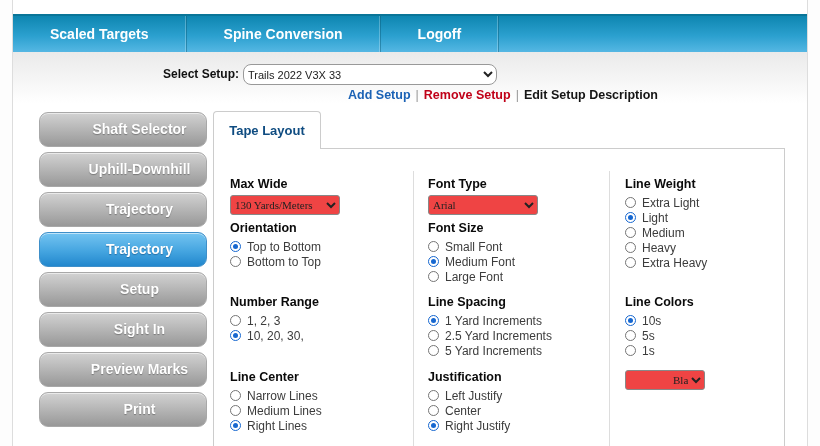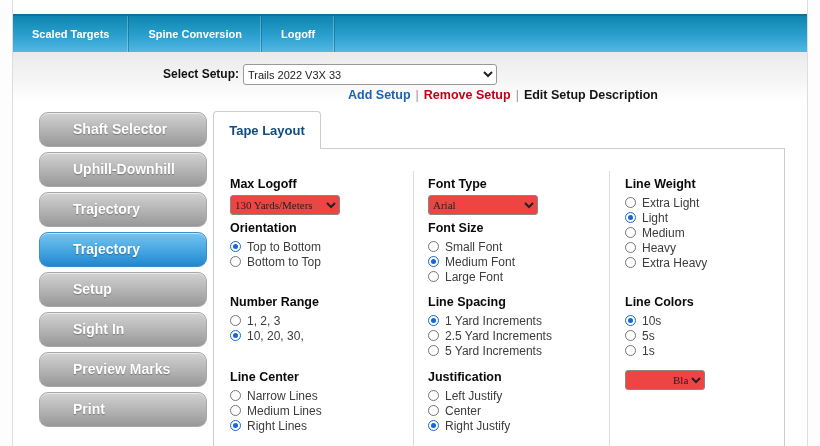--- a/index.html
+++ b/index.html
@@ -5,48 +5,48 @@
   * { margin:0; padding:0; box-sizing:border-box; }
   html,body { width:820px; height:446px; background:#fdfdfd; overflow:hidden;
               font-family:"Liberation Sans", sans-serif; }
   .container { position:absolute; left:12px; top:0; width:796px; height:446px;
                background:#fff; border-left:1px solid #ddd; border-right:1px solid #ddd; }
 
   
   .nav { position:absolute; left:0; top:14px; width:100%; height:38px;
          background:linear-gradient(#0e86b0, #2ba0cf 55%, #55b7e3);
          border-top:2px solid #0a7598; display:flex; align-items:stretch; }
-  .nav-item { color:#fff; font-weight:bold; font-size:11px; line-height:36px;
-              padding:0 19px; cursor:pointer;
+  .nav-item { color:#fff; font-weight:bold; font-size:14px; line-height:36px;
+              padding:0 37px; cursor:pointer;
               border-right:1px solid rgba(10,90,120,.45);
               box-shadow:inset -1px 0 0 rgba(255,255,255,.25); }
 
   
   .setup-area { position:absolute; left:0; top:52px; width:100%; height:60px;
                 background:linear-gradient(#eaeaea, #ffffff 85%); }
   .setup-row { position:absolute; left:0; top:12px; width:100%; }
   .setup-label { position:absolute; right:568px; top:3px; font-size:12px; font-weight:bold; color:#111; }
   .setup-select { position:absolute; left:230px; top:0; width:254px; height:21px;
                   font-size:11px; font-family:"Liberation Sans",sans-serif;
-                  border:1px solid #999; border-radius:3px; background:#fff; color:#222; }
+                  border:1px solid #999; border-radius:8px; background:#fff; color:#222; }
   .links-row { position:absolute; left:250px; top:36px; width:480px; text-align:center;
                font-size:12.5px; font-weight:bold; white-space:nowrap; }
   .link-add { color:#1b62b5; cursor:pointer; }
   .link-remove { color:#c00018; cursor:pointer; }
   .link-edit { color:#151515; cursor:pointer; }
   .link-sep { color:#999; font-weight:normal; padding:0 5px; }
 
   
   .sidebar { position:absolute; left:26px; top:112px; width:168px; }
   .side-btn { width:168px; height:35px; margin-bottom:5px; border-radius:9px;
               background:linear-gradient(#d4d4d4, #aoaoao);
               background:linear-gradient(#d2d2d2 0%, #b5b5b5 50%, #989898 100%);
               border:1px solid #a8a8a8; box-shadow:inset 0 1px 0 rgba(255,255,255,.55);
               color:#fff; font-weight:bold; font-size:14px; line-height:33px;
-              padding-left:33px; text-shadow:0 1px 1px rgba(90,90,90,.65); cursor:pointer; }
+              padding-left:33px; text-shadow:0 1px 1px rgba(90,90,90,.65); cursor:pointer;text-align:center; }
   .side-btn.on { background:linear-gradient(#74c4f1 0%, #45a5e0 55%, #2187cd 100%);
                  border:1px solid #3e8fc9; text-shadow:0 1px 1px rgba(20,80,130,.6); }
 
   
   .tab { position:absolute; left:213px; top:111px; width:108px; height:38px;
          background:#fff; border:1px solid #ccc; border-bottom:none;
          border-radius:4px 4px 0 0; z-index:2;
          color:#0f4c81; font-weight:bold; font-size:13px; text-align:center; line-height:37px; cursor:pointer; }
   .panel { position:absolute; left:213px; top:148px; width:572px; height:310px;
            background:#fff; border:1px solid #ccc; z-index:1; }
@@ -106,21 +106,21 @@
 
 </div>
 
 <div class="tab">Tape Layout</div>
 
 <div class="panel">
   <div class="vdiv vdiv1"></div>
   <div class="vdiv vdiv2"></div>
 
   <div class="sec c1 r1">
-    <div class="sec-label">Max Logoff</div>
+    <div class="sec-label">Max Wide</div>
     <select class="mini-select w110">
       <option>130 Yards/Meters</option>
     </select>
   </div>
   <div class="sec c1 r1b">
     <div class="sec-label">Orientation</div>
     <div class="opt">
         <span class="rb on"></span>
         <span>Top to Bottom</span>
       </div>

